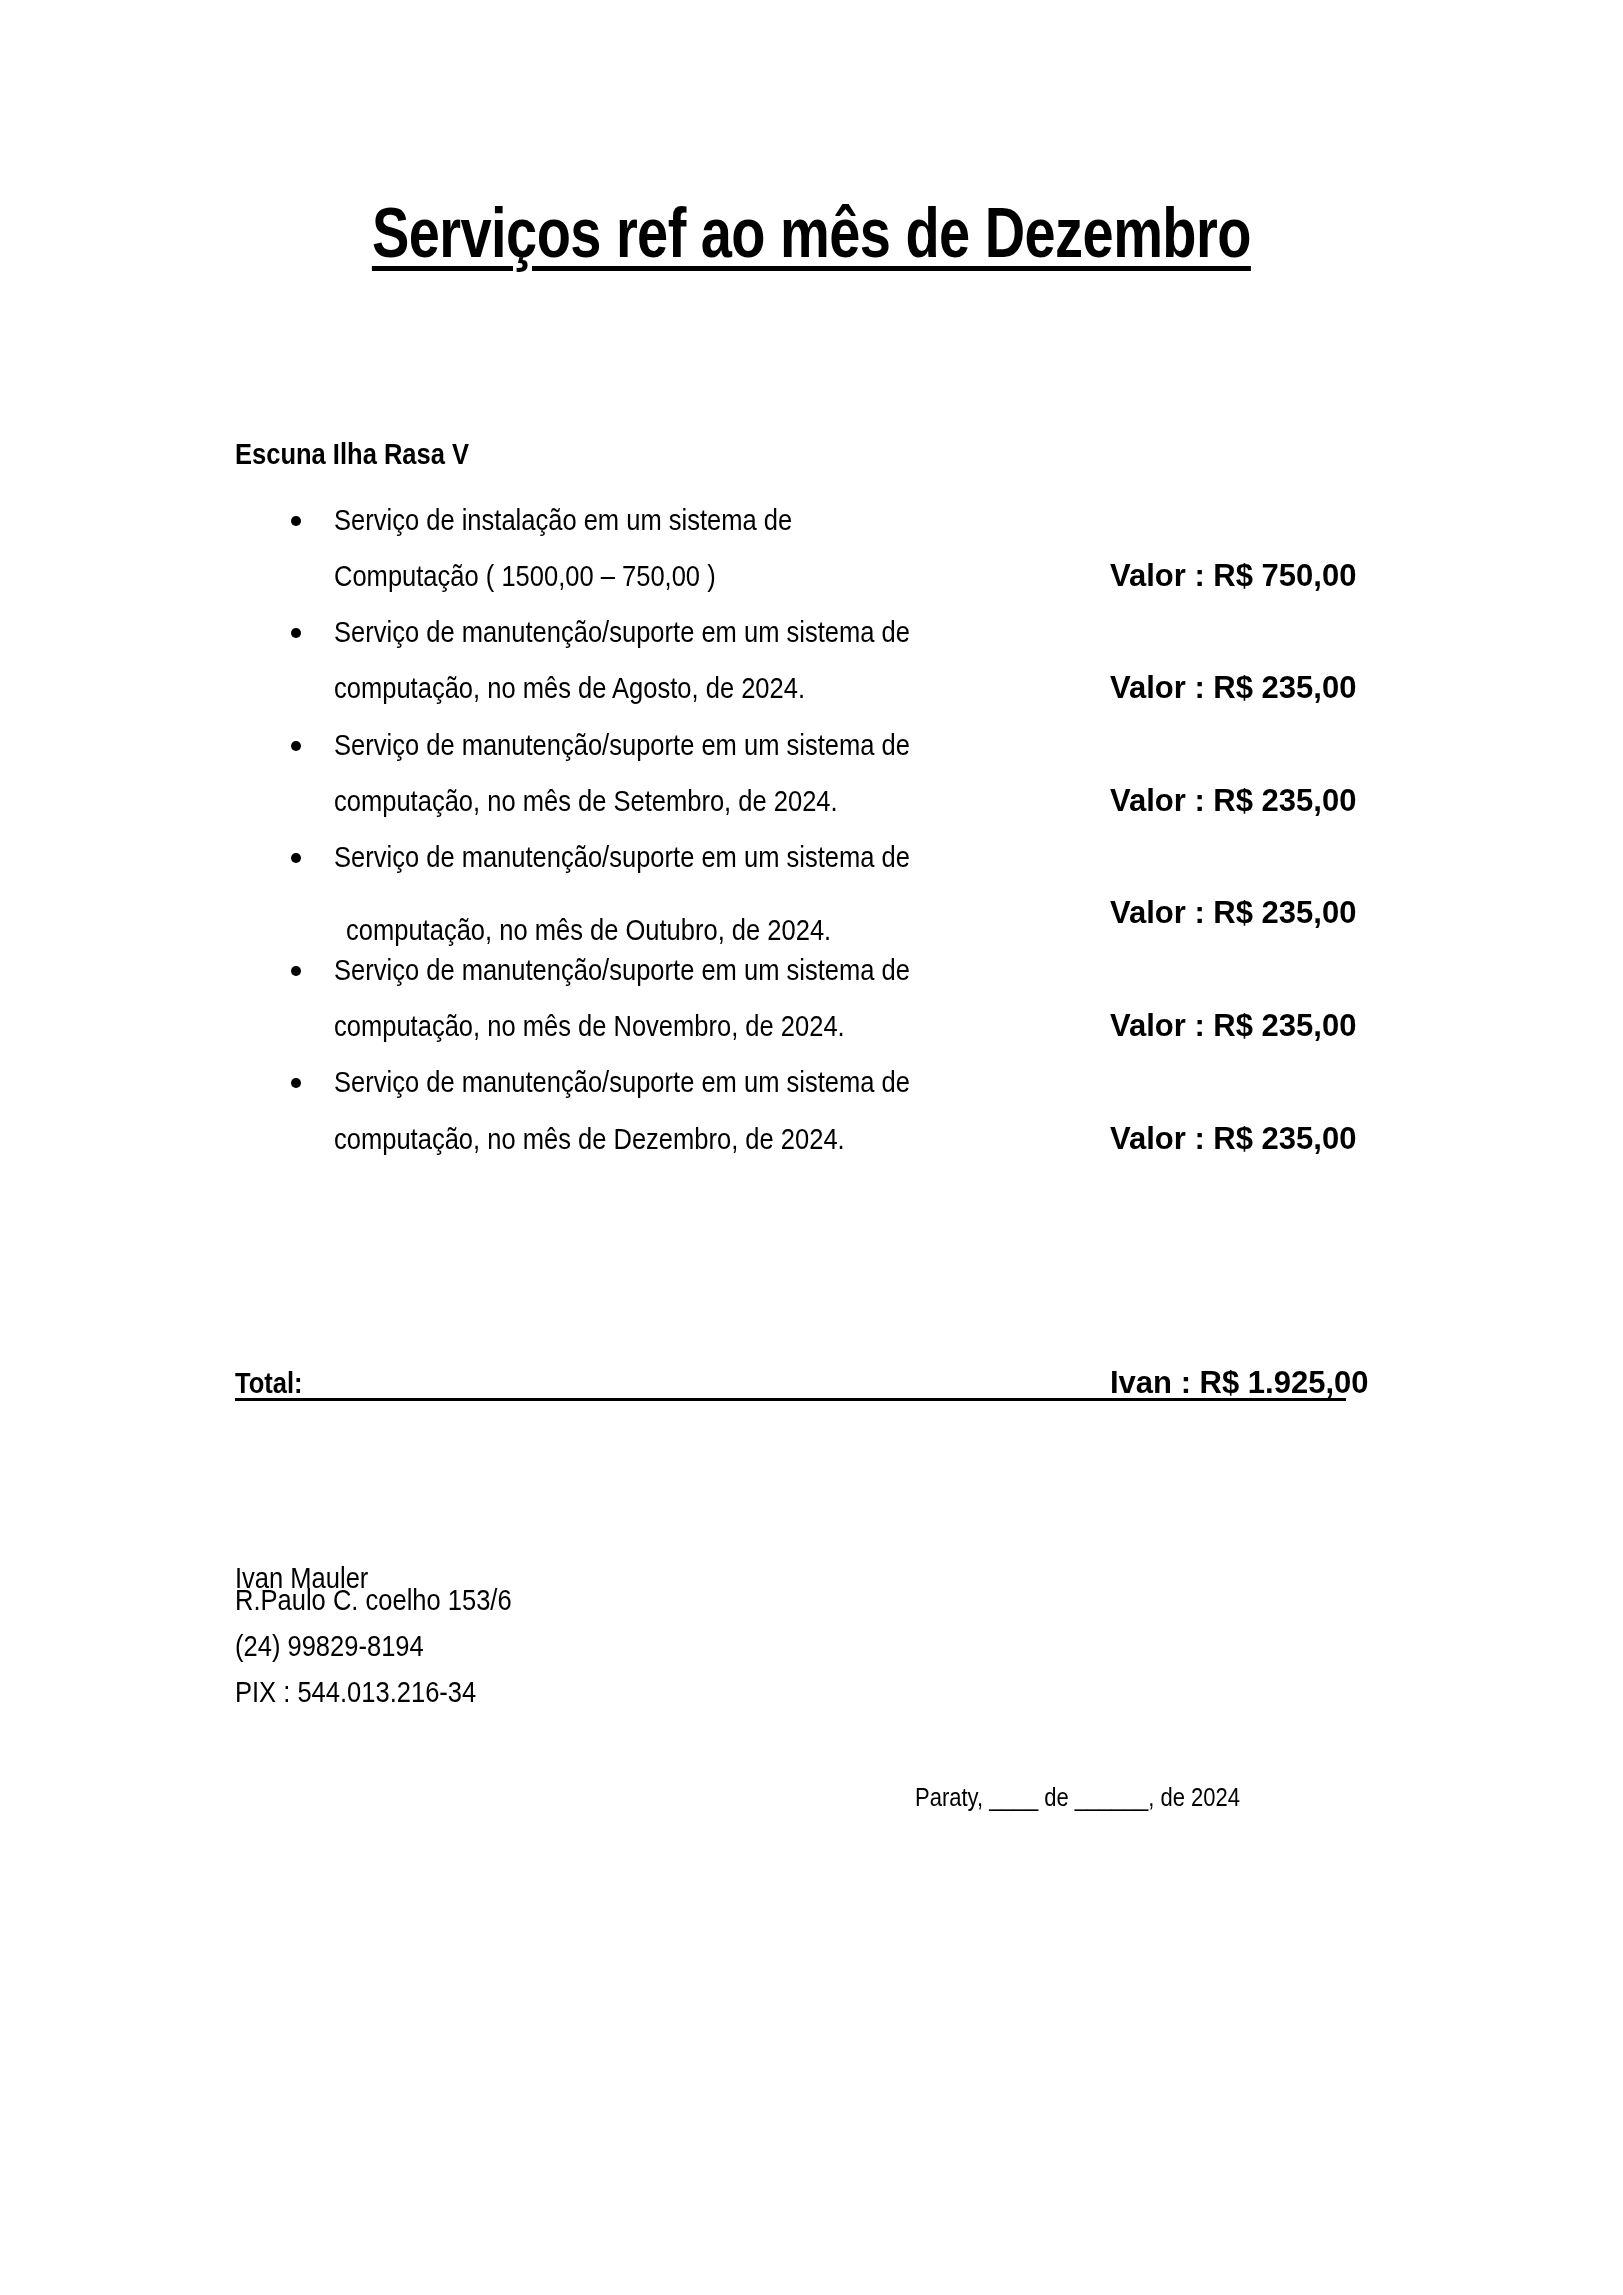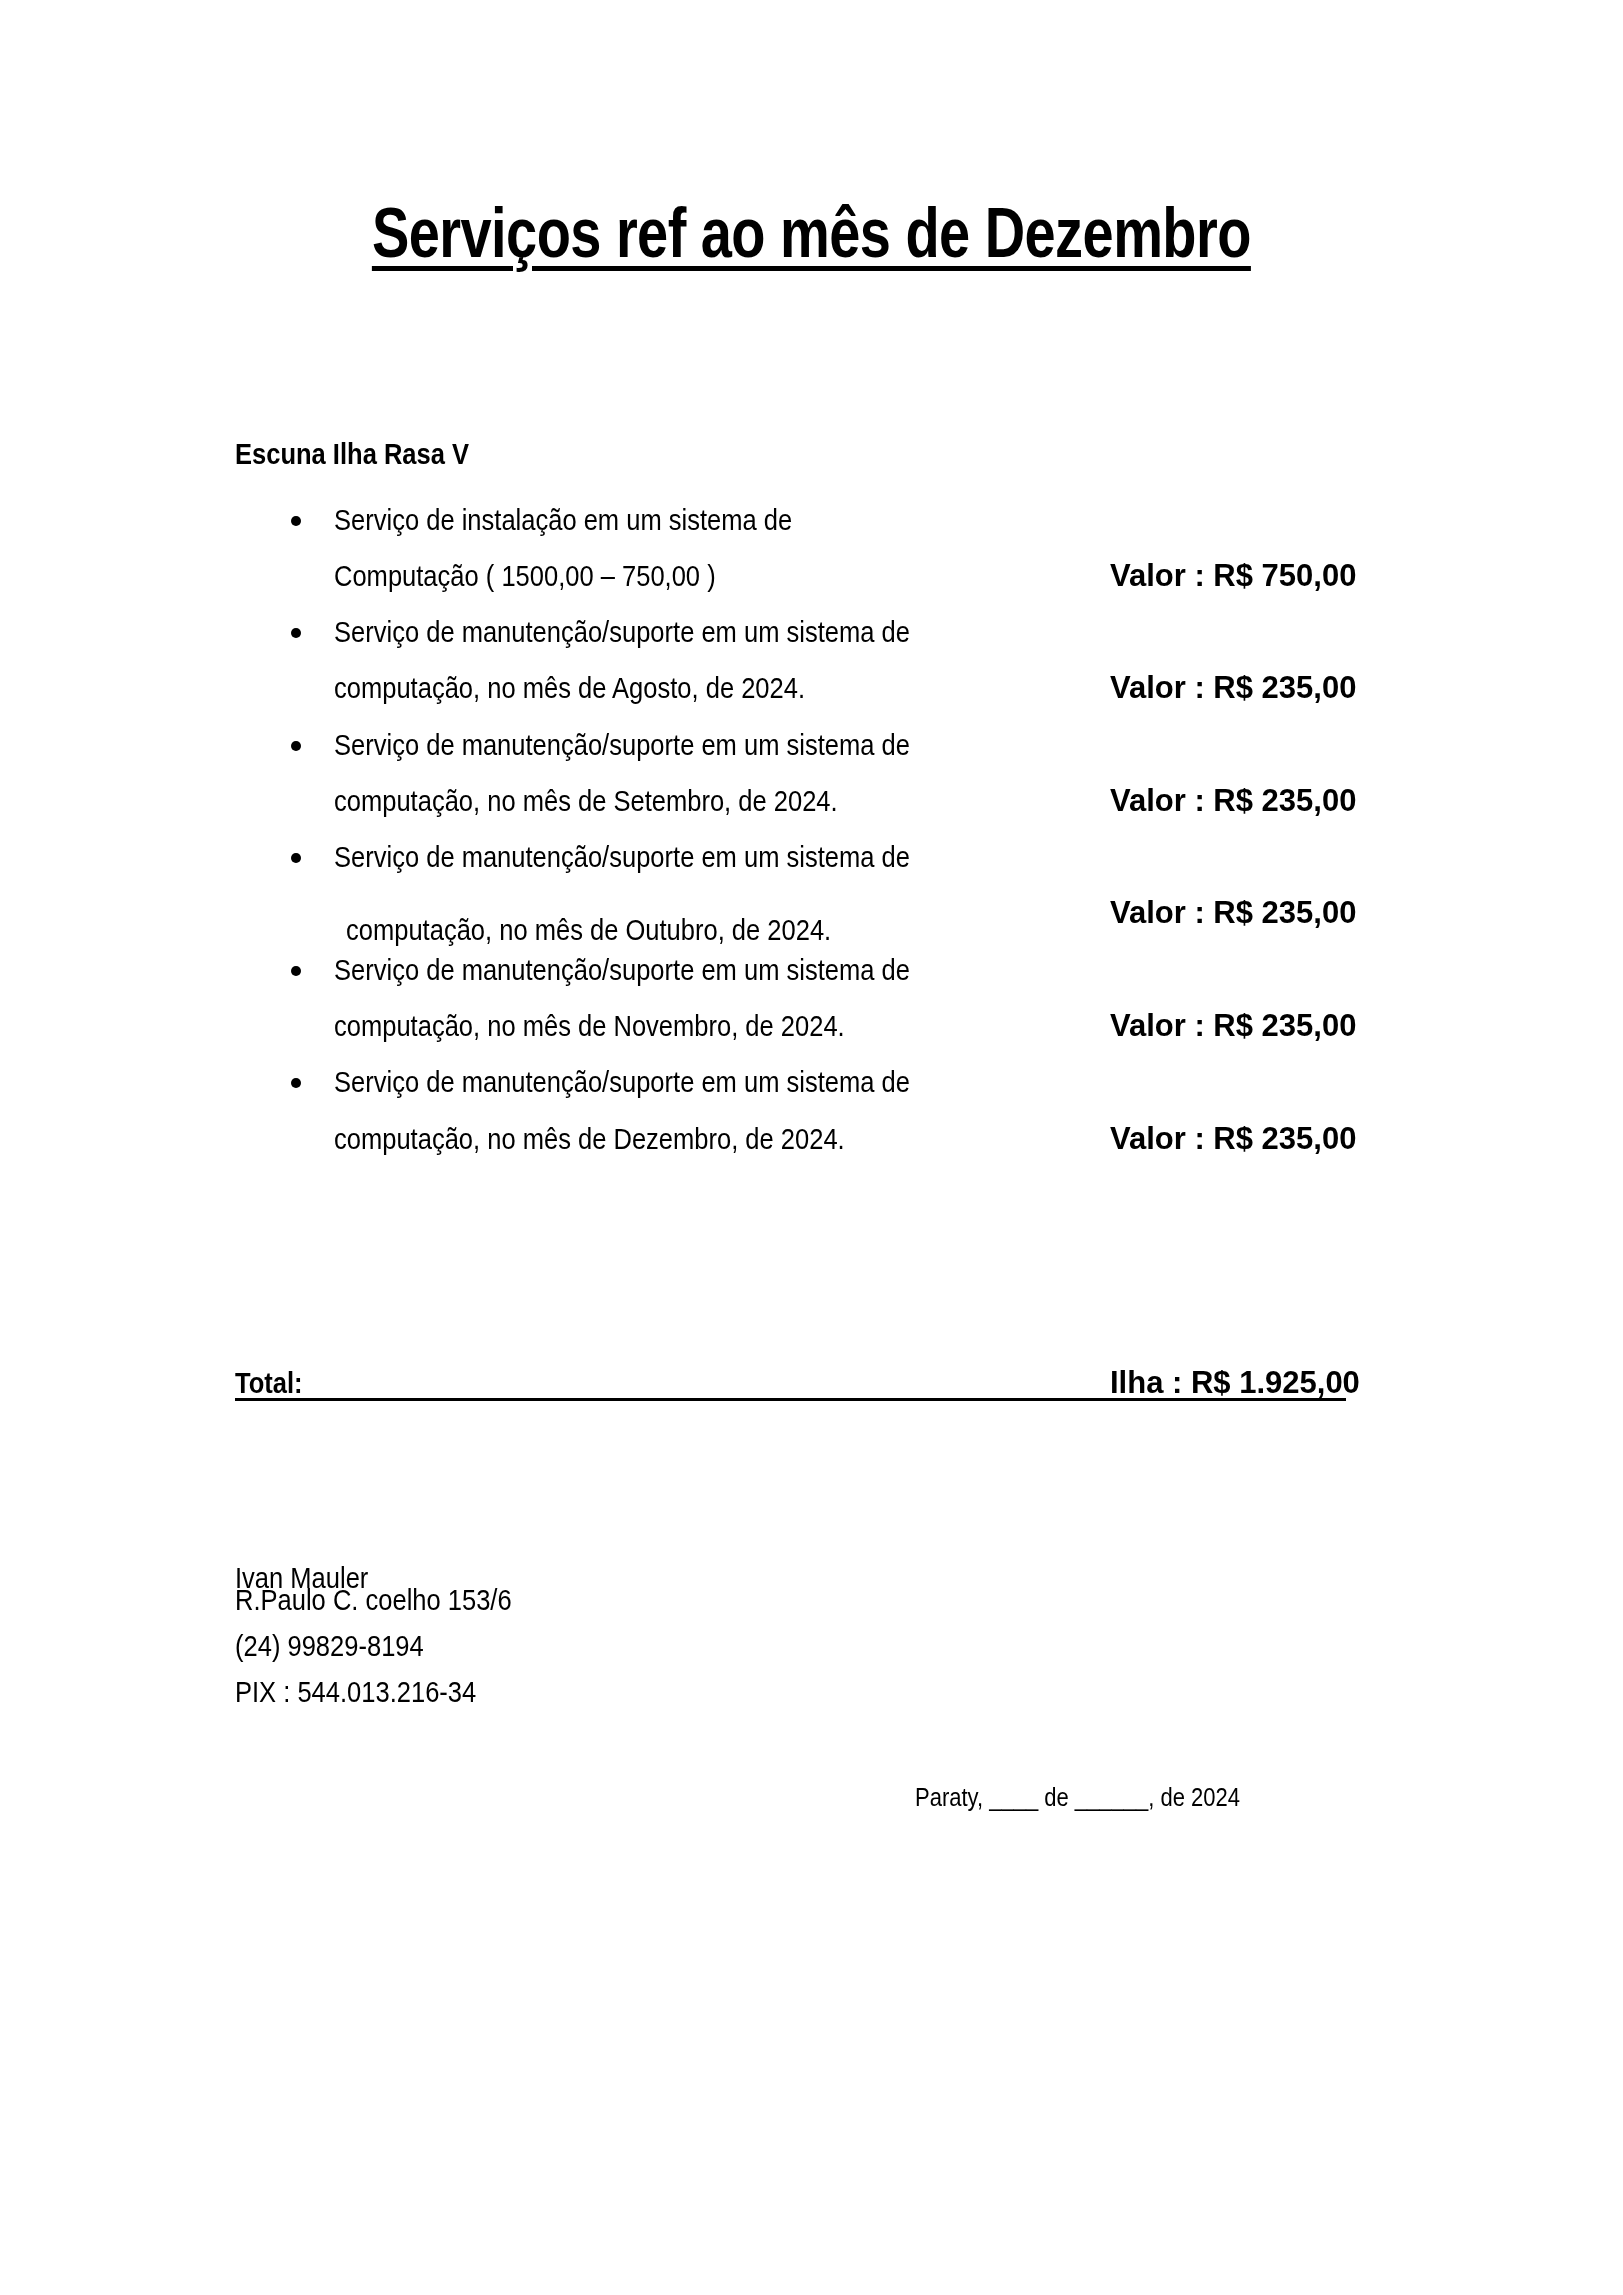--- a/index.html
+++ b/index.html
@@ -73,21 +73,21 @@
     <div>
       <div class="bullet" style="left:291px; top:1078px;"></div>
       <div class="abs body-text" style="left:334px; top:1065px;"><span class="condensed">Serviço de manutenção/suporte em um sistema de</span></div>
       <div class="abs body-text" style="left:334px; top:1122px;"><span class="condensed">computação,  no mês de Dezembro, de 2024.</span></div>
       <div class="abs value" style="left:1110px; top:1122px;">Valor : R$ 235,00</div>
     </div>
   </div>
 
   <div>
     <div class="abs body-text bold" style="left:235px; top:1366px;"><span class="condensed">Total:</span></div>
-    <div class="abs value" style="left:1110px; top:1366px;">Ilha : R$ 1.925,00</div>
+    <div class="abs value" style="left:1110px; top:1366px;">Ivan : R$ 1.925,00</div>
     <div class="total-line"></div>
   </div>
 
   <div>
     <div class="abs body-text" style="left:235px; top:1537px;margin-top:24px;"><span class="condensed">Ivan Mauler</span></div>
     <div class="abs body-text" style="left:235px; top:1583px;"><span class="condensed">R.Paulo C. coelho 153/6</span></div>
     <div class="abs body-text" style="left:235px; top:1629px;"><span class="condensed">(24) 99829-8194</span></div>
     <div class="abs body-text" style="left:235px; top:1675px;"><span class="condensed">PIX : 544.013.216-34</span></div>
   </div>
 

